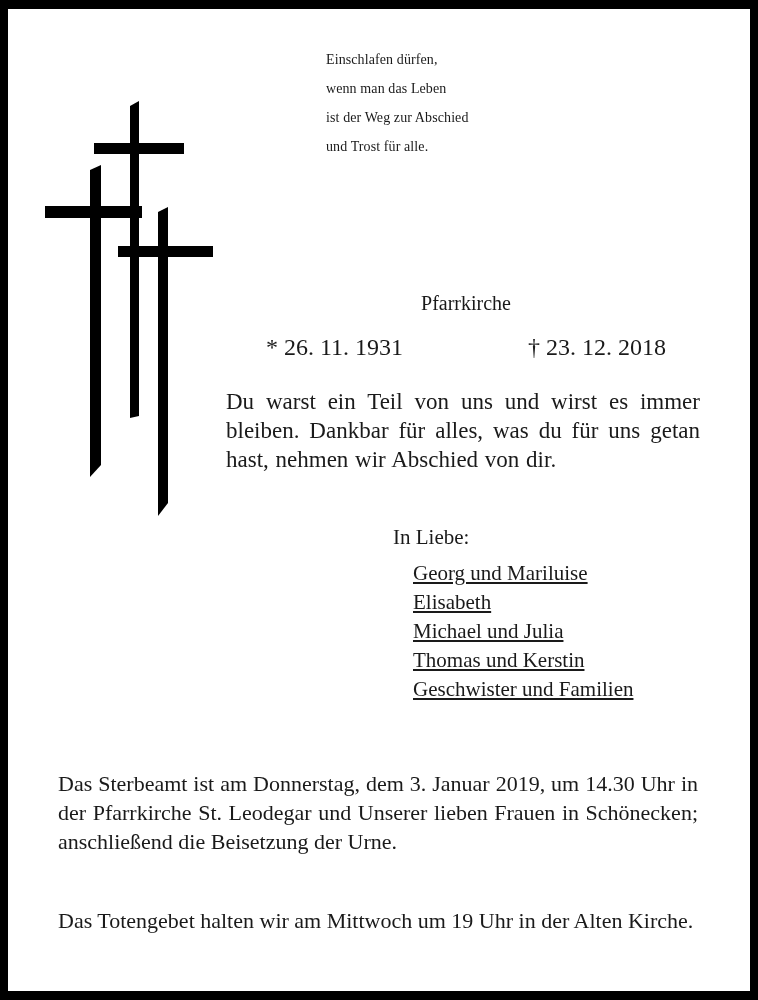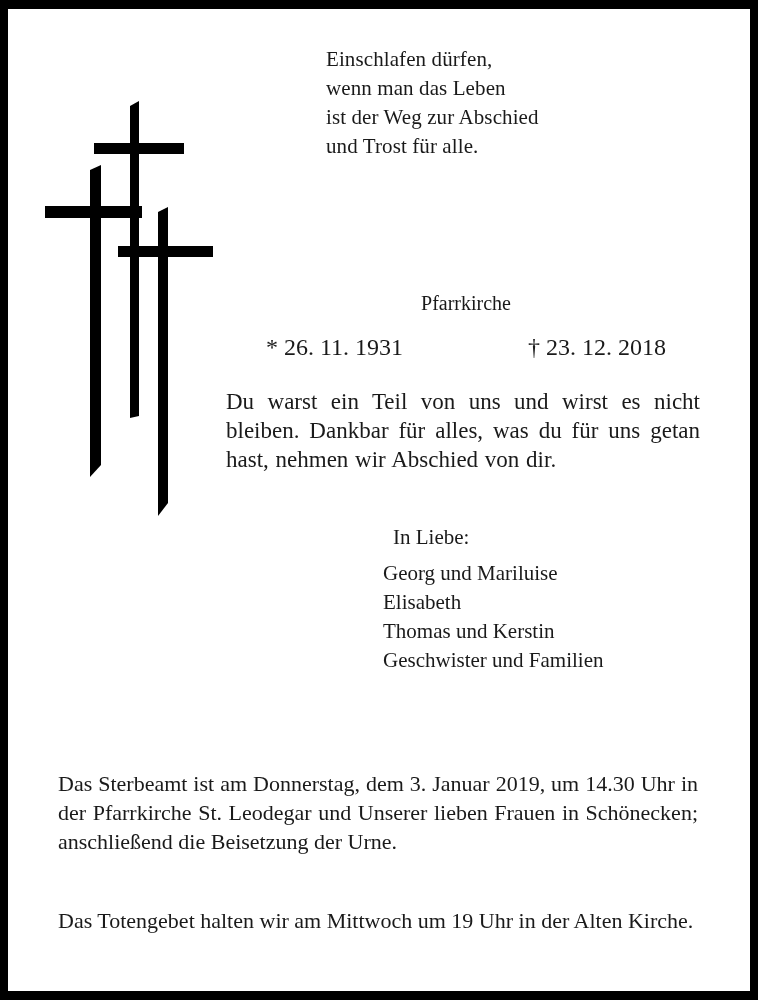--- a/index.html
+++ b/index.html
@@ -5,21 +5,21 @@
   html, body { margin: 0; padding: 0; background: #000; }
   body { width: 758px; height: 1000px; position: relative; overflow: hidden; }
   .page {
     position: absolute; left: 8px; top: 9px; width: 742px; height: 982px;
     background: #ffffff; color: #1a1a1a;
     font-family: "DejaVu Serif", "Liberation Serif", serif;
   }
   .abs { position: absolute; }
 
   .poem {
-    left: 318px; top: 36px; font-size: 21px; line-height: 29px;
+    left: 318px; top: 36px; font-size: 14px; line-height: 29px;
     font-family: "Liberation Serif", "DejaVu Serif", serif;
     letter-spacing: 0.1px; white-space: nowrap;
   }
   .name {
     left: 238px; top: 206px; width: 440px; text-align: center;
     font-family: "Liberation Serif", "DejaVu Serif", serif;
     font-style: italic; font-size: 55px; line-height: 66px; white-space: nowrap;
     letter-spacing: 0.5px;
   }
   .occupation {
@@ -38,23 +38,24 @@
     font-size: 23px; line-height: 29px; text-align: justify;
     text-align-last: left;
     font-family: "Liberation Serif", "DejaVu Serif", serif;
     word-spacing: 1px;
   }
   .love-label {
     left: 385px; top: 514px; font-size: 21px; line-height: 28px;
     font-family: "Liberation Serif", "DejaVu Serif", serif;
   }
   .family {
-    left: 375px; top: 550px; font-size: 21px; line-height: 29px;
+    left: 405px; top: 550px; font-size: 21px; line-height: 29px;
     font-family: "Liberation Serif", "DejaVu Serif", serif;
     white-space: nowrap;
+    text-decoration: underline;
   }
   .family div { height: 29px; }
   .address {
     left: 50px; top: 722px; font-size: 21px; line-height: 28px;
     font-family: "Liberation Serif", "DejaVu Serif", serif;
     white-space: nowrap;
   }
   .address b { font-weight: bold; }
   .service, .prayer {
     left: 50px; width: 640px;
@@ -91,26 +92,27 @@
     <div>und Trost für alle.</div>
   </div>
 
   <div class="abs occupation">Pfarrkirche</div>
 
   <div class="abs dates">
     <span>* 26. 11. 1931</span>
     <span>† 23. 12. 2018</span>
   </div>
 
-  <div class="abs farewell">Du warst ein Teil von uns und wirst es nicht bleiben. Dankbar für alles, was du für uns getan hast, nehmen wir Abschied von dir.</div>
+  <div class="abs farewell">Du warst ein Teil von uns und wirst es immer bleiben. Dankbar für alles, was du für uns getan hast, nehmen wir Abschied von dir.</div>
 
   <div class="abs love-label">In Liebe:</div>
   <div class="abs family">
     <div>Georg und Mariluise</div>
     <div>Elisabeth</div>
+    <div>Michael und Julia</div>
     <div>Thomas und Kerstin</div>
     <div>Geschwister und Familien</div>
   </div>
 
 
   <div class="abs service">Das Sterbeamt ist am Donnerstag, dem 3. Januar 2019, um 14.30 Uhr in der Pfarrkirche St. Leodegar und Unserer lieben Frauen in Schönecken; anschließend die Beisetzung der Urne.</div>
   <div class="abs prayer">Das Totengebet halten wir am Mittwoch um 19 Uhr in der Alten Kirche.</div>
 </div>
 
 </body></html>

